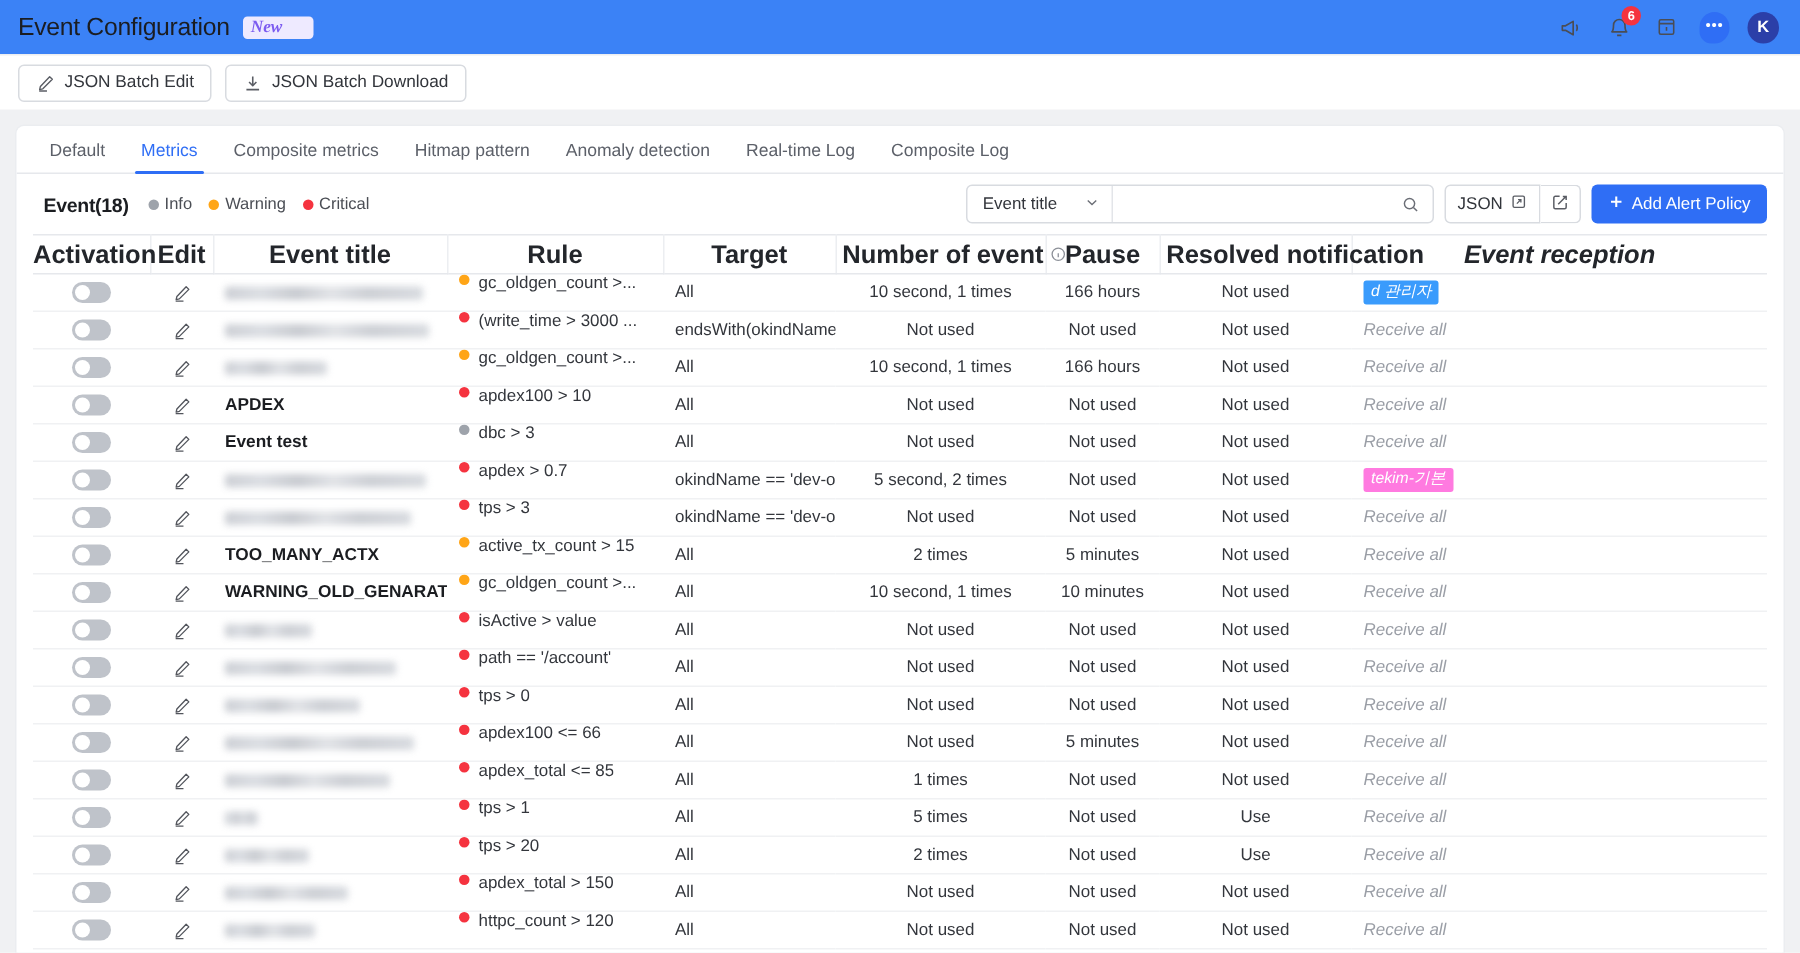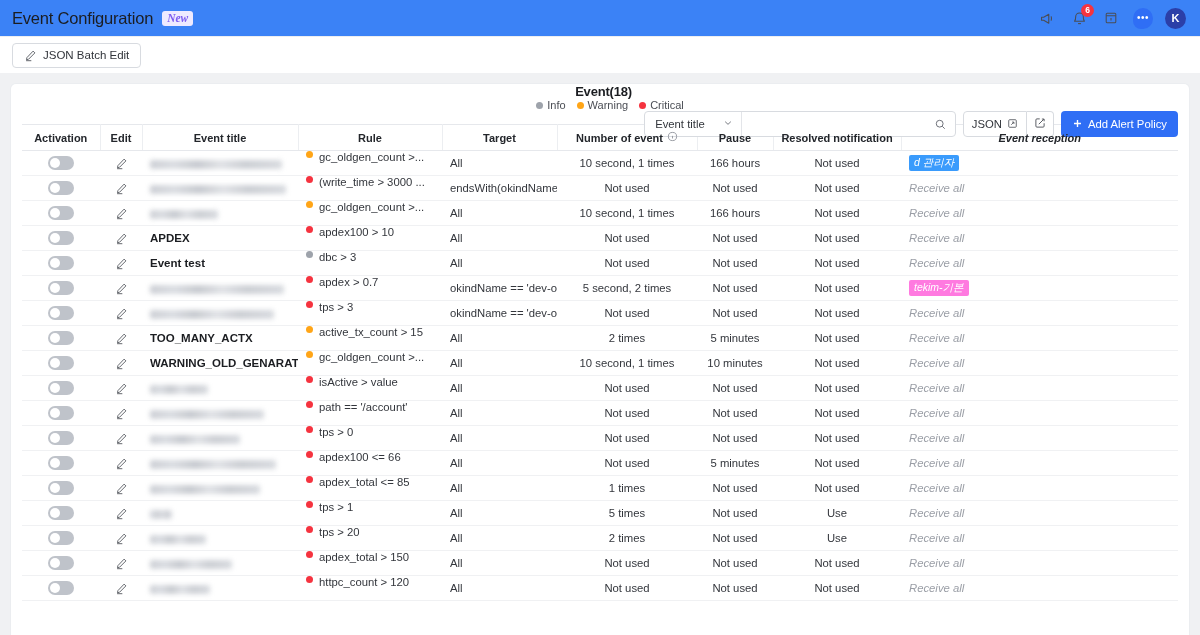--- a/index.html
+++ b/index.html
@@ -19,21 +19,21 @@
     position: relative;
   }
   .page-title {
     font-size: 16.5px; font-weight: 400; color: #1b1d21;
     letter-spacing: -0.2px;
   }
   .new-badge {
     margin-left: 9px; color: #7c5cf0;
     font-size: 11.5px; font-style: italic; font-weight: 700;
     background: #eeeaff; border-radius: 3px;
-    padding: 1px 5px 2px 5px;
+    padding: 1px 21px 2px 5px;
     font-family: "Liberation Serif", serif;
   }
   .topbar-right {
     margin-left: auto; display: flex; align-items: center; gap: 12px;
   }
   .ticon { width: 20px; height: 20px; position: relative;
            display: flex; align-items: center; justify-content: center;
            color: #4a4d55; }
   .ticon svg { display: block; }
   .bell-badge {
@@ -91,21 +91,20 @@
   .tab.active { color: #2f6ef5; }
   .tab.active::after {
     content: ""; position: absolute; left: 8px; right: 8px; bottom: -1px;
     height: 2px; background: #2f6ef5; border-radius: 1px;
   }
 
   
   .toolbar {
     height: 40px; display: flex; align-items: center;
     padding: 0 11px 0 18px;
-    flex-direction: column;
   }
   .evt-count { font-size: 13px; font-weight: 700; color: #1b1d21; letter-spacing: -0.2px;}
   .legend { display: flex; align-items: center; gap: 11px; margin-left: 13px; justify-content: center; }
   .leg { display: flex; align-items: center; gap: 4px; font-size: 11px; color: #4b4e55; }
   .dot { width: 7px; height: 7px; border-radius: 50%; display:inline-block; }
 
   .toolbar-right { margin-left: auto; display: flex; align-items: center; gap: 7px; }
   .searchgroup {
     display: flex; align-items: center;
     height: 26px; border: 1px solid #d8dbe0; border-radius: 4px;
@@ -140,21 +139,21 @@
   .addbtn {
     height: 26px; border: 0; border-radius: 4px; background: #2f6ef5;
     display: flex; align-items: center; gap: 5px; padding: 0 11px;
     font-size: 11.3px; color: #fff; cursor: pointer;
   }
 
   
   .tablewrap { padding: 0 11px; }
   table { width: 100%; border-collapse: collapse; table-layout: fixed; }
   thead th {
-    font-size: 11px; font-weight: 700; color: #23262b;
+    font-size: 17px; font-weight: 700; color: #23262b;
     height: 26px; border-top: 1px solid #e6e8ec; border-bottom: 1px solid #e6e8ec;
     border-right: 1px solid #eceef1;
     text-align: center; padding: 0 4px;
     white-space: nowrap;
   }
   thead th:last-child { border-right: 0; }
   tbody td {
     font-size: 11.3px; color: #33363c; height: 25px;
     border-bottom: 1px solid #f0f1f3;
     padding: 0 8px; white-space: nowrap; overflow: hidden;
@@ -233,24 +232,42 @@
 <div class="actionbar">
   <button class="obtn">
     <span>
       <svg width="13" height="13" viewBox="0 0 16 16" fill="none" stroke="#5a5d64" stroke-width="1.15">
         <path d="M11.2 2.6l2.2 2.2L5.6 12.6 3 13.2l.6-2.6z" stroke-linejoin="round"></path>
         <path d="M2.6 14.4h6.4"></path>
       </svg>
     </span>
     <span>JSON Batch Edit</span>
   </button>
+  <button class="obtn">
+    <span>
+      <svg width="13" height="13" viewBox="0 0 16 16" fill="none" stroke="#5a5d64" stroke-width="1.3">
+        <path d="M8 2.4v7.4M5 7l3 3 3-3" stroke-linejoin="round"></path>
+        <path d="M2.8 13.2h10.4"></path>
+      </svg>
+    </span>
+    <span>JSON Batch Download</span>
+  </button>
 </div>
 
 <div class="card">
 
+  <div class="tabs">
+    <div class="tab">Default</div>
+    <div class="tab active">Metrics</div>
+    <div class="tab">Composite metrics</div>
+    <div class="tab">Hitmap pattern</div>
+    <div class="tab">Anomaly detection</div>
+    <div class="tab">Real-time Log</div>
+    <div class="tab">Composite Log</div>
+  </div>
 
   <div class="toolbar">
     <span class="evt-count">Event(18)</span>
     <div class="legend">
       <span class="leg">
         <i class="dot" style="background:#9ea3ab"></i>
         <span>Info</span>
       </span>
       <span class="leg">
         <i class="dot" style="background:#ffa517"></i>

